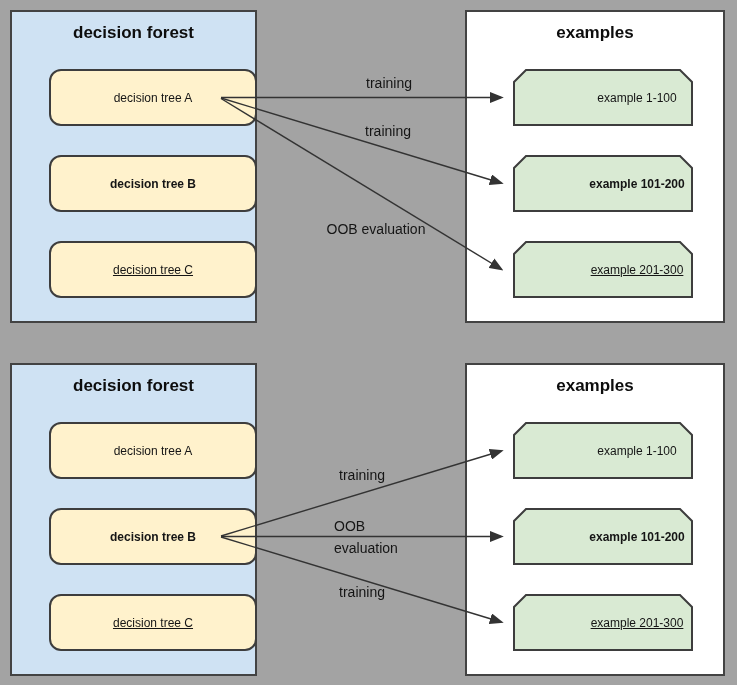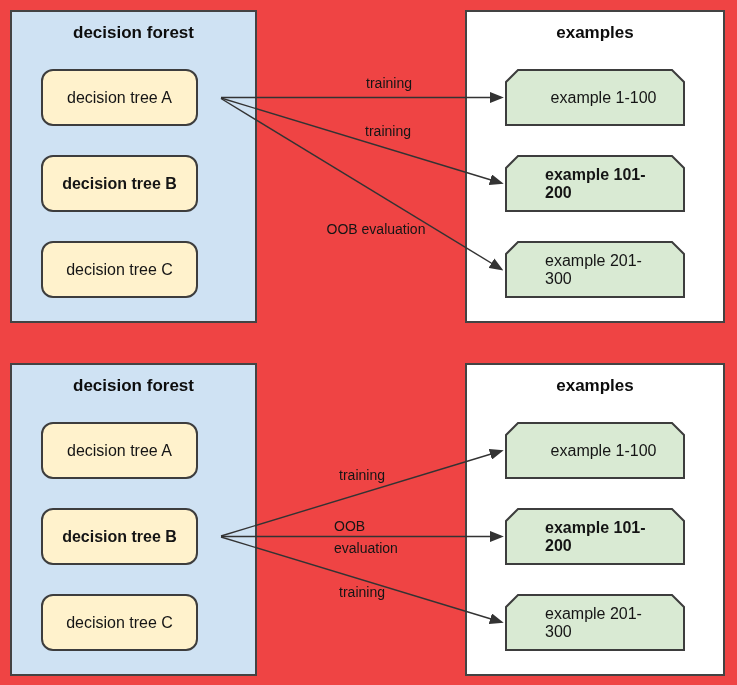--- a/index.html
+++ b/index.html
@@ -1,19 +1,19 @@
 <!DOCTYPE html>
 <html><head>
 <meta charset="utf-8">
 <style>
   html, body { margin: 0; padding: 0; background: #ffffff; }
   .canvas {
     position: relative;
     width: 737px; height: 685px;
-    background: #ef4444;
+    background: #a3a3a3;
     font-family: "Liberation Sans", sans-serif;
     overflow: hidden;
   }
   .panel { position: absolute; left: 10px; width: 715px; height: 313px; }
   .panel-top { top: 10px; }
   .panel-bottom { top: 363px; }
 
   .groupbox {
     position: absolute; top: 0; height: 313px;
     box-sizing: border-box;
@@ -21,26 +21,26 @@
   }
   .forest-box { left: 0; width: 247px; background: #cfe2f3; }
   .examples-box { left: 455px; width: 260px; background: #ffffff; }
   .group-title {
     display: block; text-align: center;
     margin-top: 11px;
     font-size: 17px; font-weight: bold; color: #0d0d0d;
   }
 
   .node {
-    position: absolute; width: 157px; height: 57px;
+    position: absolute; width: 208px; height: 57px;
     box-sizing: border-box;
     display: flex; align-items: center; justify-content: center;
-    font-size: 16px; color: #151515;
+    font-size: 12px; color: #151515; margin-left: 8px;
   }
-  .row1 { top: 59px; } .row2 { top: 145px; font-weight: bold; } .row3 { top: 231px; }
+  .row1 { top: 59px; } .row2 { top: 145px; font-weight: bold; } .row3 { top: 231px; text-decoration: underline; }
 
   .tree-node {
     left: 31px;
     background: #fff2cc;
     border: 2px solid #3d3d3d;
     border-radius: 12px;
   }
 
   .example-node { left: 495px; padding-left: 40px; }
   .example-node svg { position: absolute; left: 0; top: 0; }

